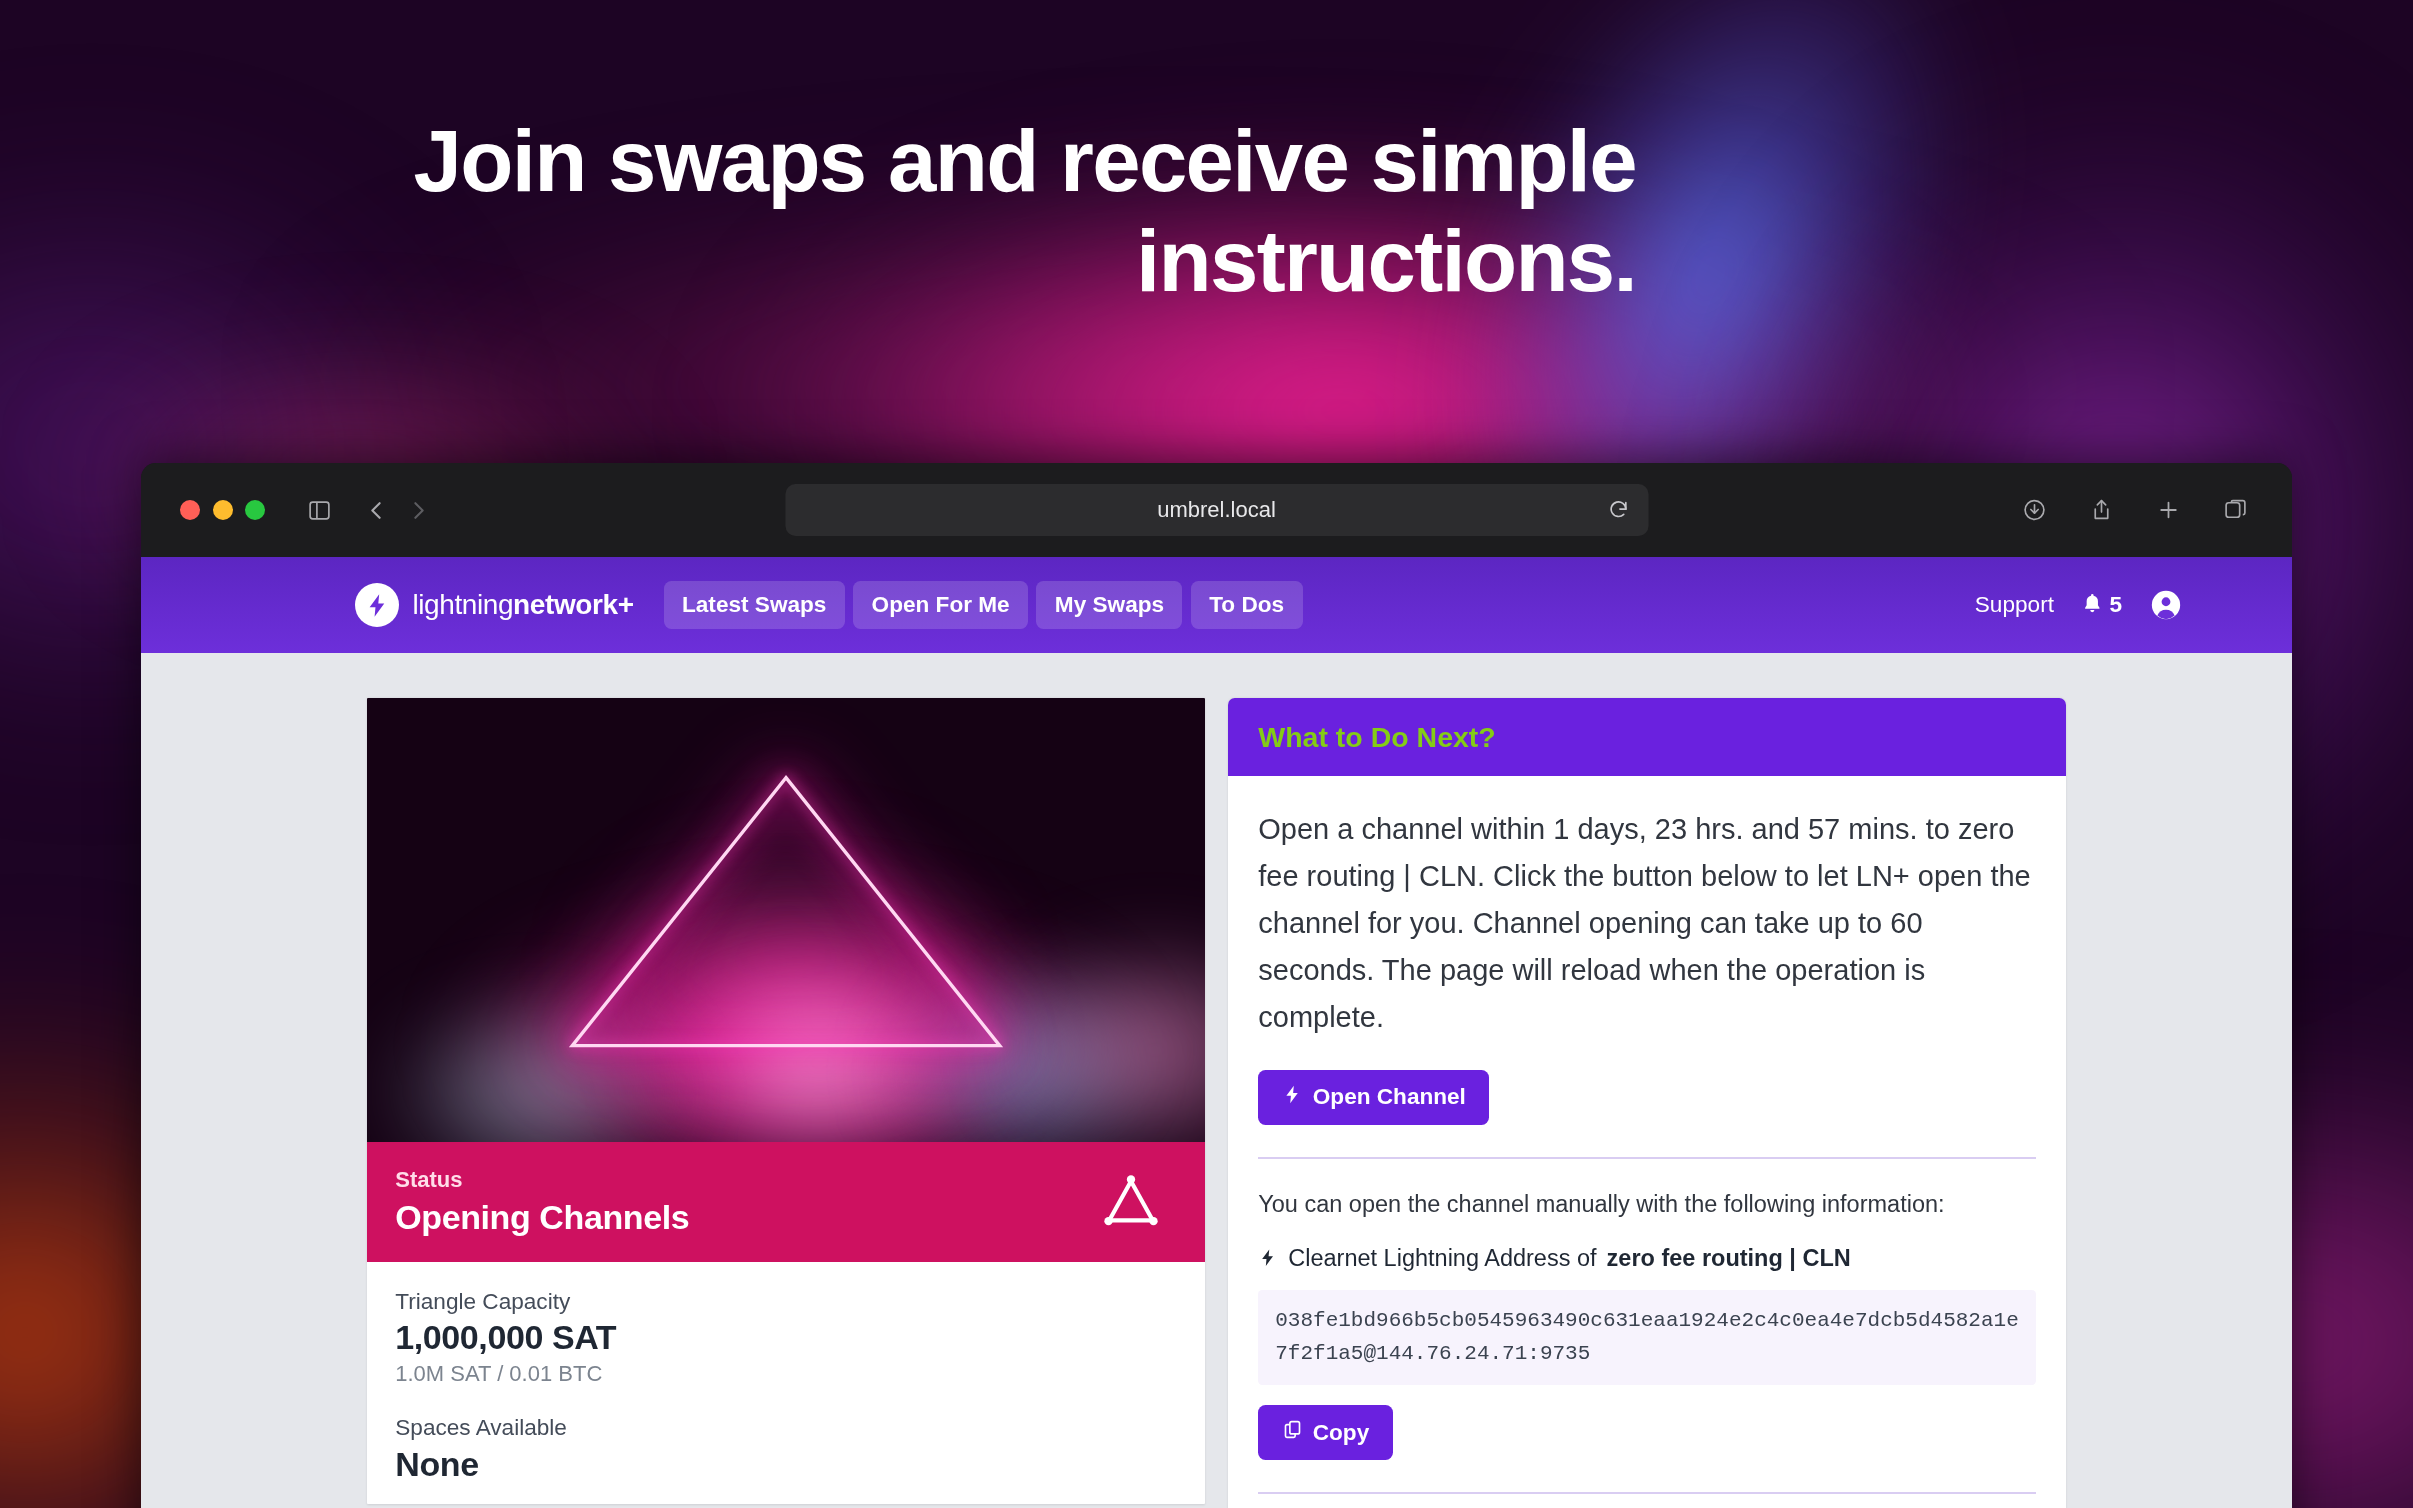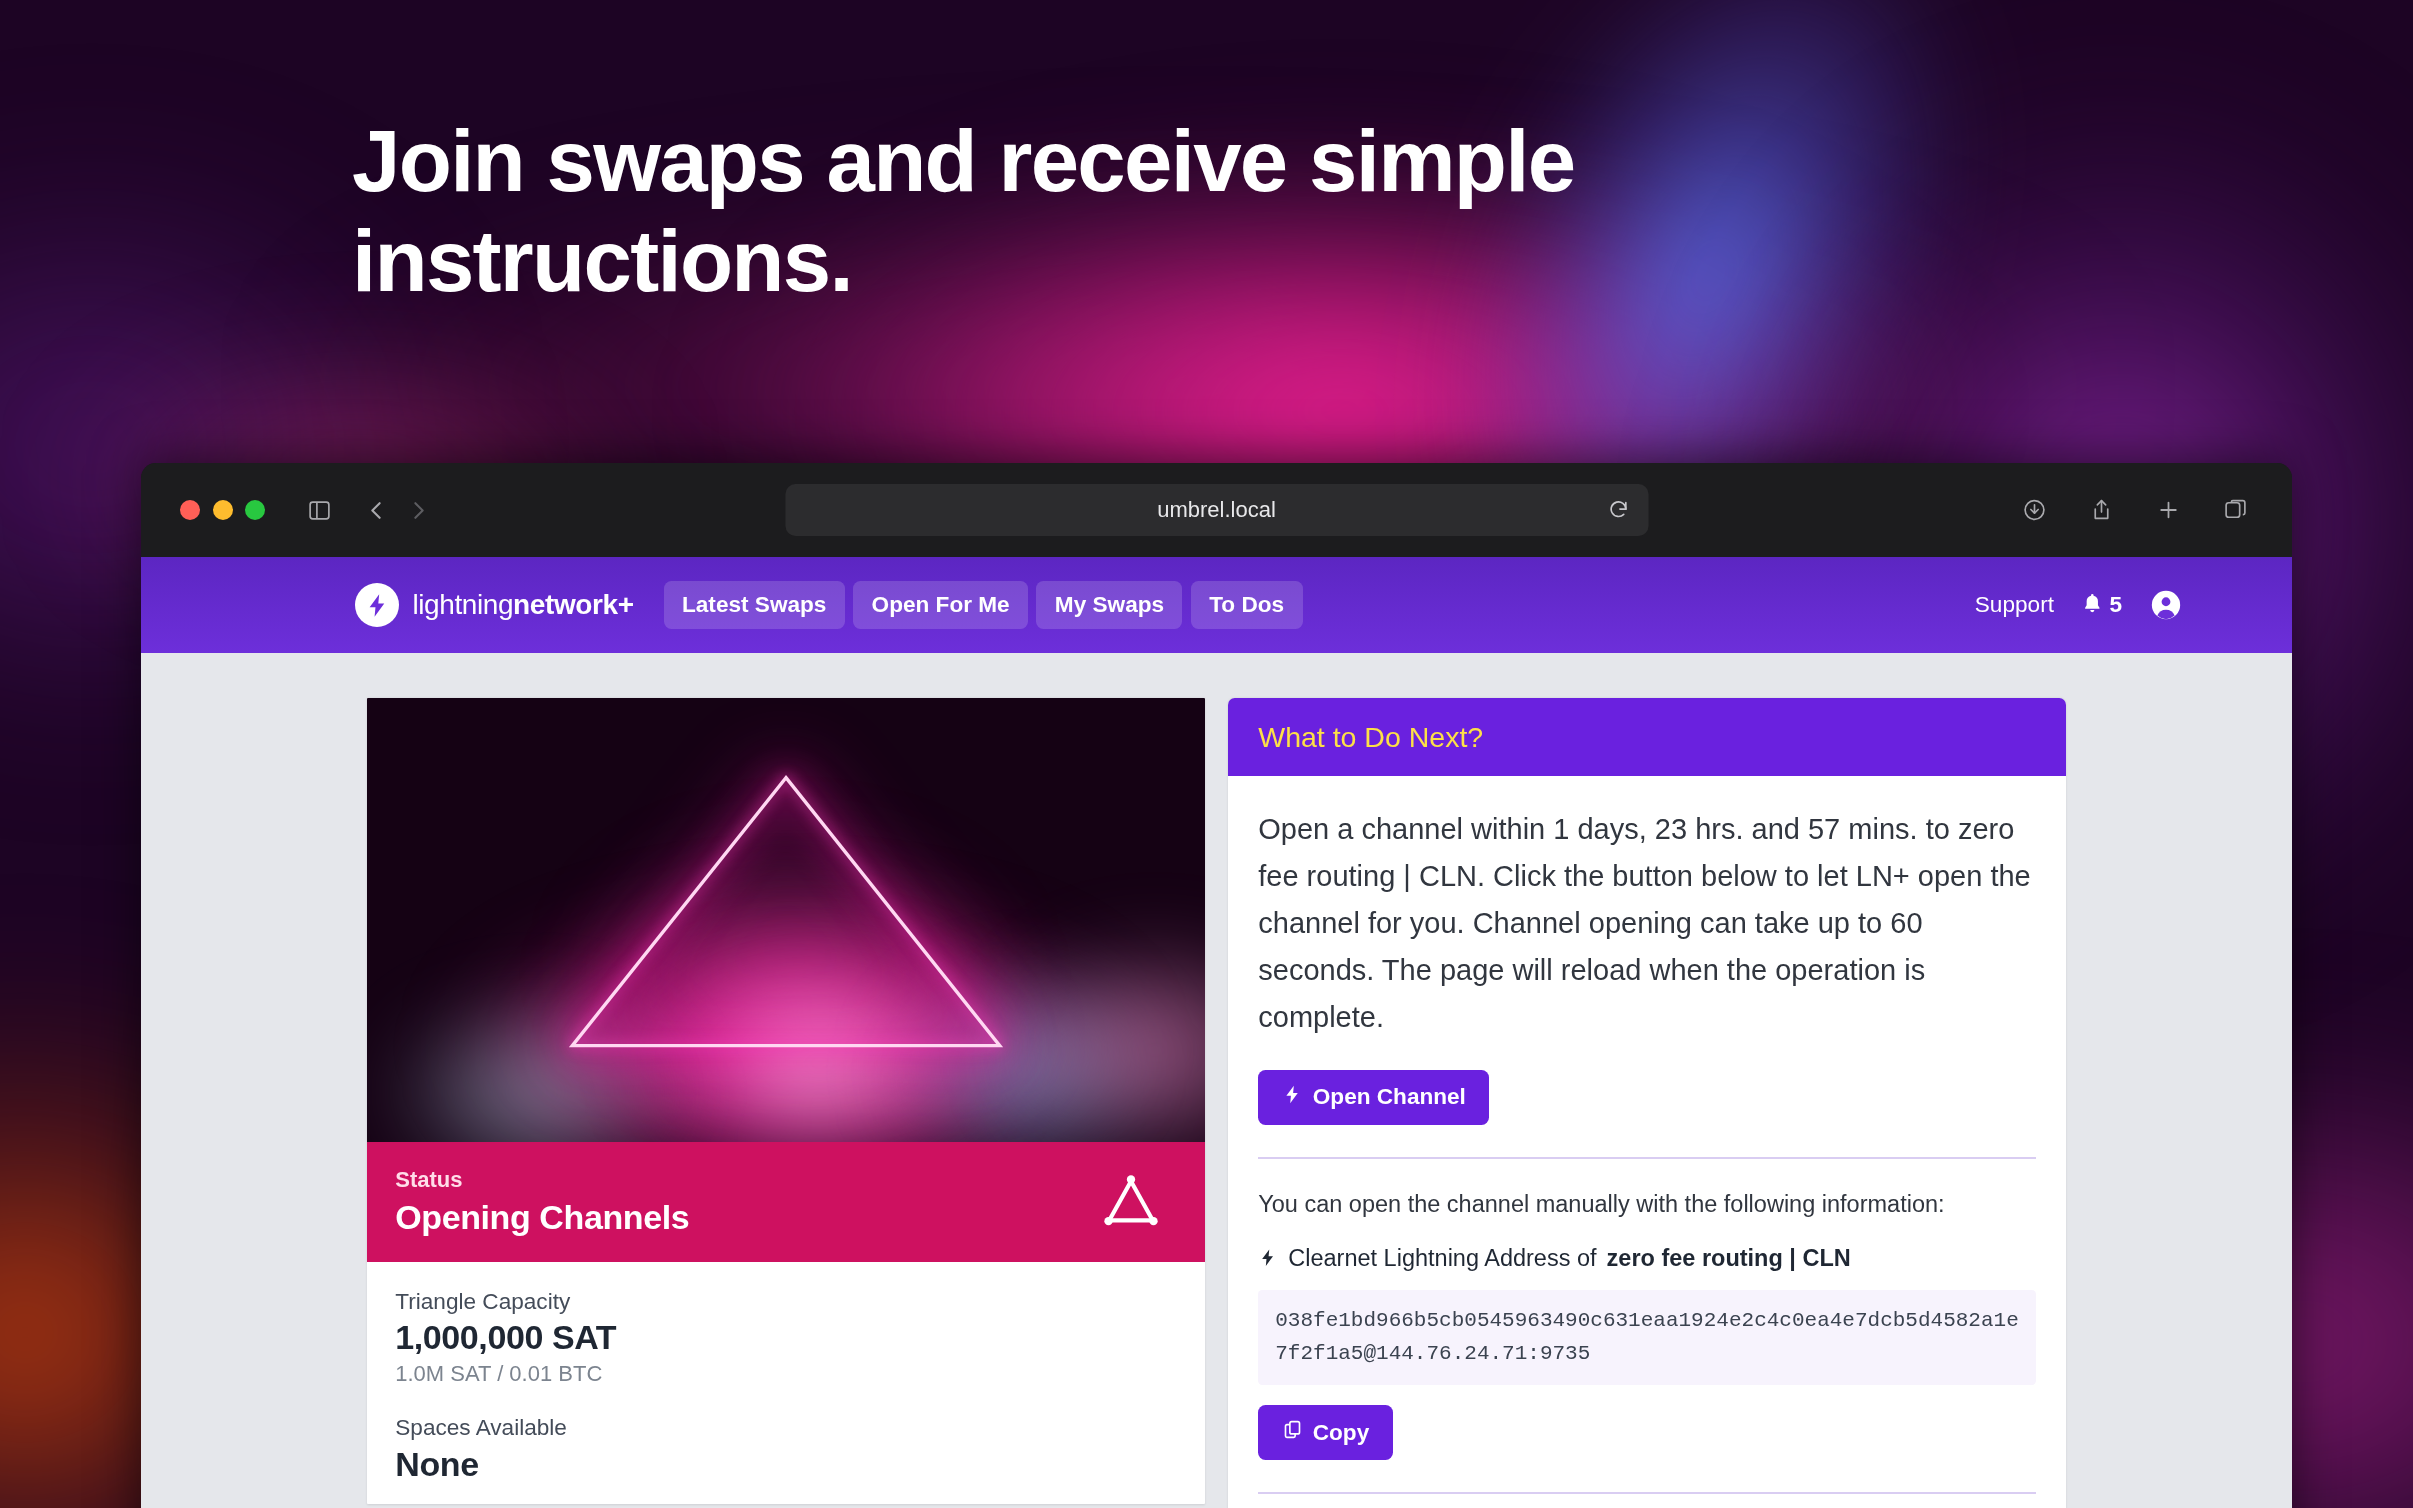--- a/index.html
+++ b/index.html
@@ -73,21 +73,21 @@
     width: 587px; height: 251px;
     background: radial-gradient(ellipse at center, rgba(235,60,140,0.45) 0%, rgba(30,4,37,0) 72%);
     filter: blur(59px);
   }
 
   
   #headline {
     position: absolute;
     left: 0; top: 111px;
     width: 1988px;
-    text-align: left;
+    text-align: right;
     color: #ffffff;
     font-size: 87px;
     font-weight: 700;
     line-height: 1.15;
     letter-spacing: -1.7px;
     padding: 0 352px;
     z-index: 5;
   }
 
   
@@ -302,23 +302,23 @@
 
   
   #next-card {
     background: #ffffff;
     border-radius: 6.7px;
     overflow: hidden;
     box-shadow: 0 0.8px 2.5px rgba(0,0,0,0.10);
   }
   #next-header {
     background: #6a21df;
-    color: #fde047;
+    color: #84cc16;
     font-size: 28.5px;
-    font-weight: 400;
+    font-weight: 700;
     padding: 22.6px 30px;
   }
   #next-body { padding: 30px 30px 34px 30px; }
   #next-intro {
     color: #31363f;
     font-size: 29px;
     line-height: 1.62;
     margin-bottom: 28.5px;
   }
   .btn-purple {

